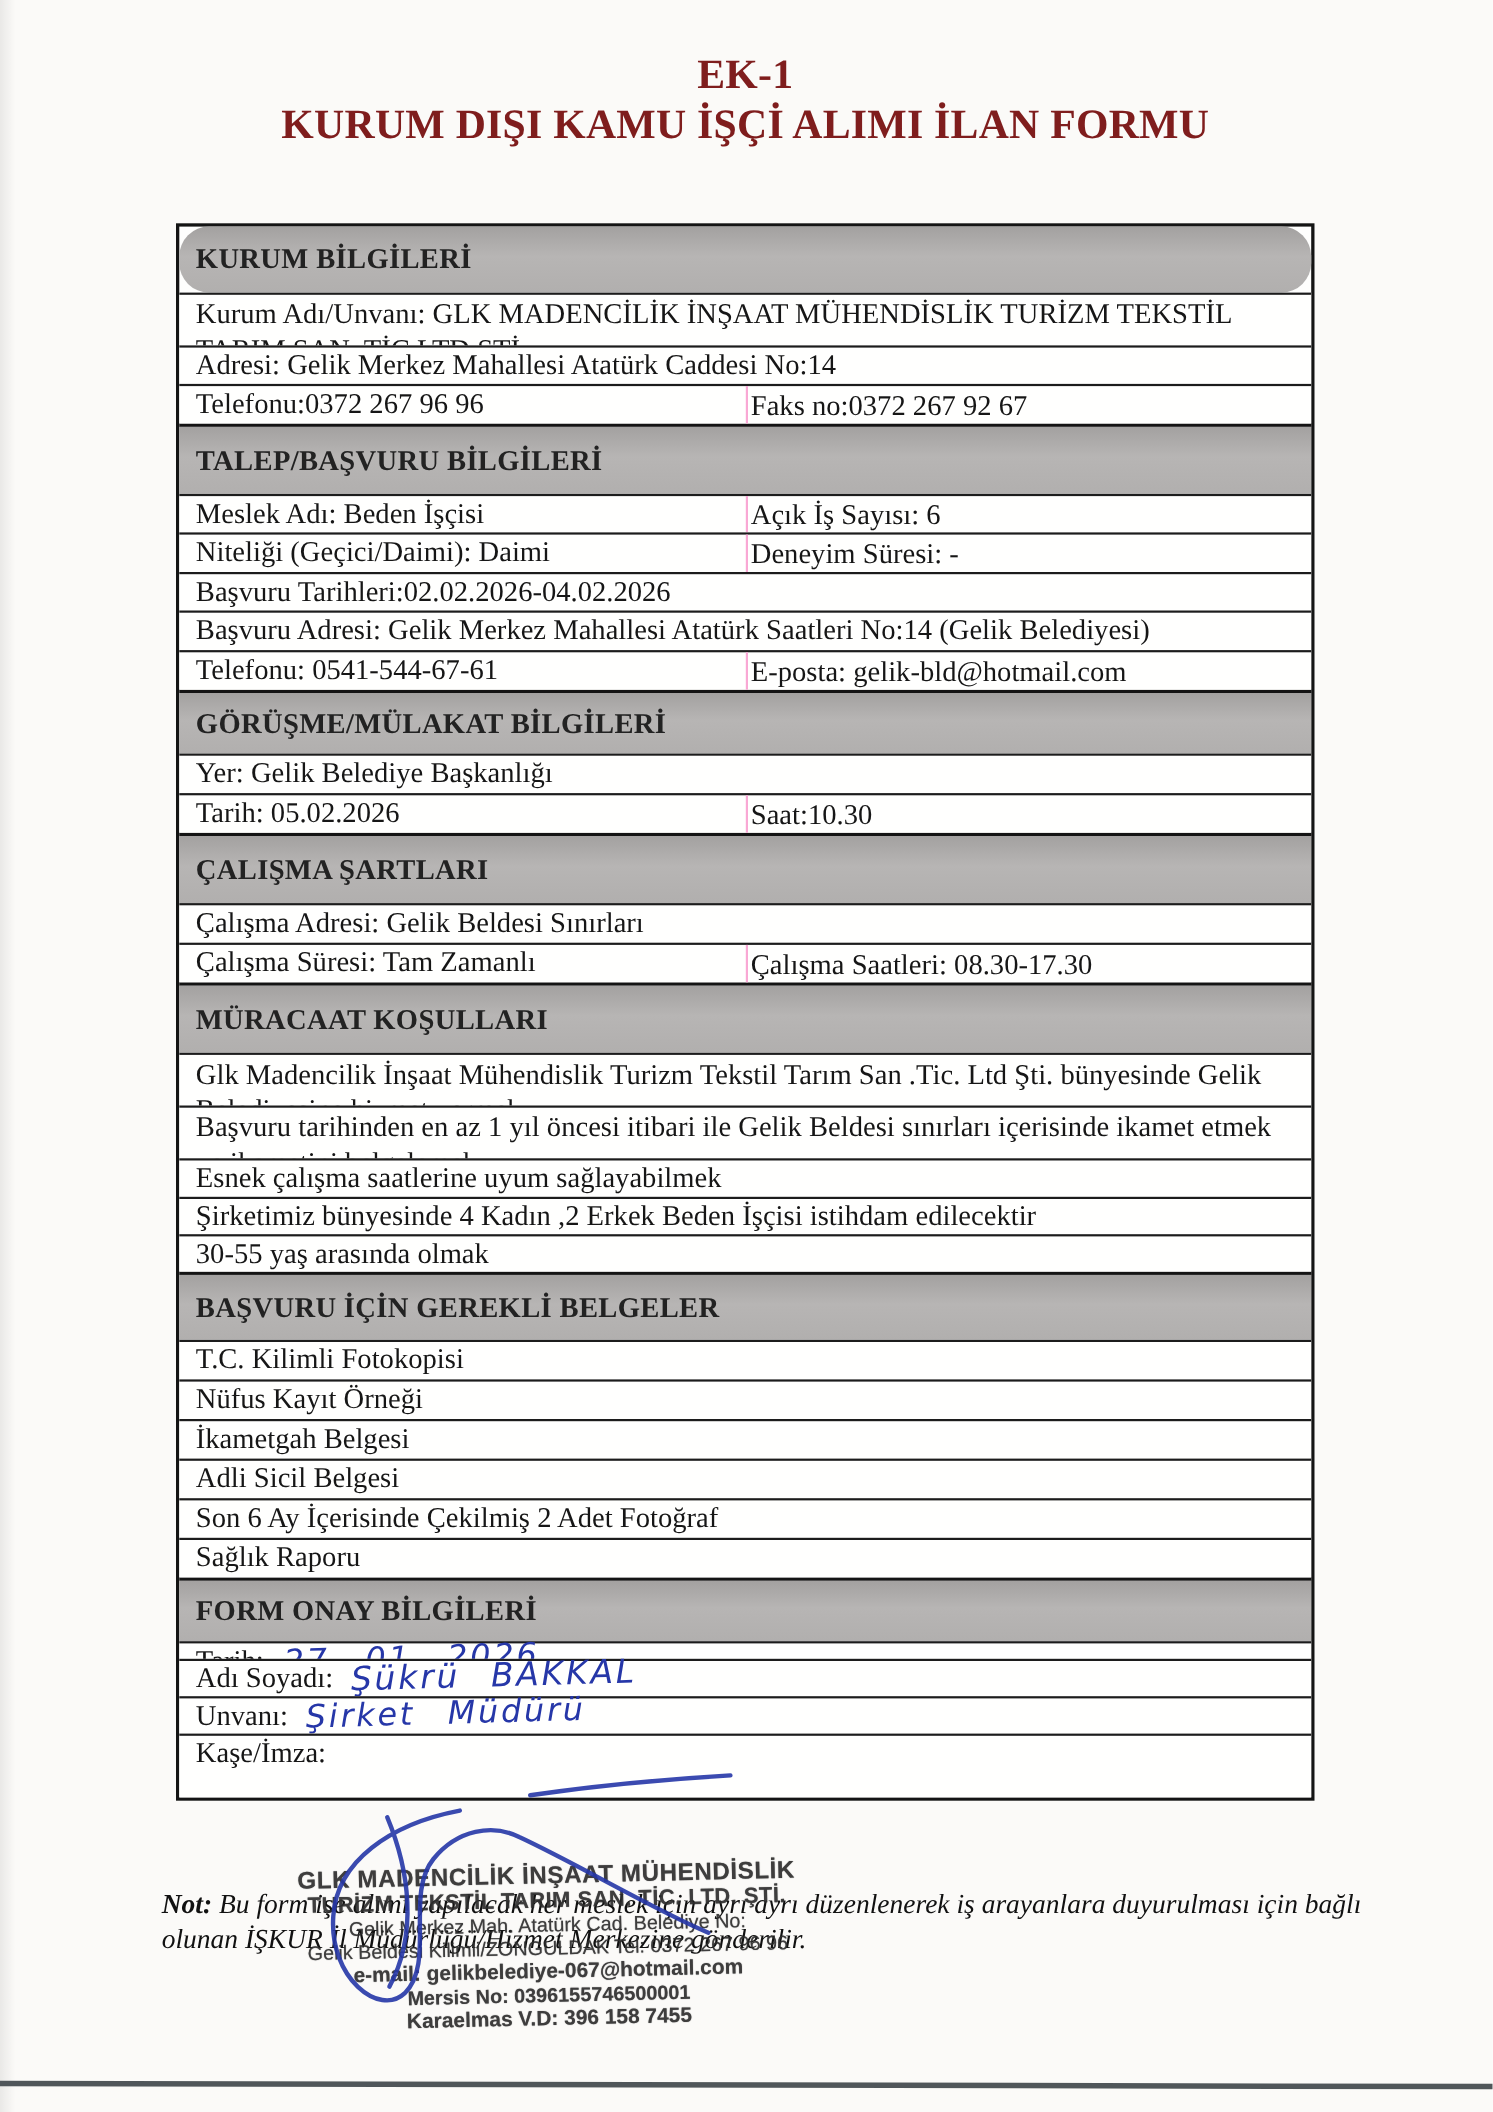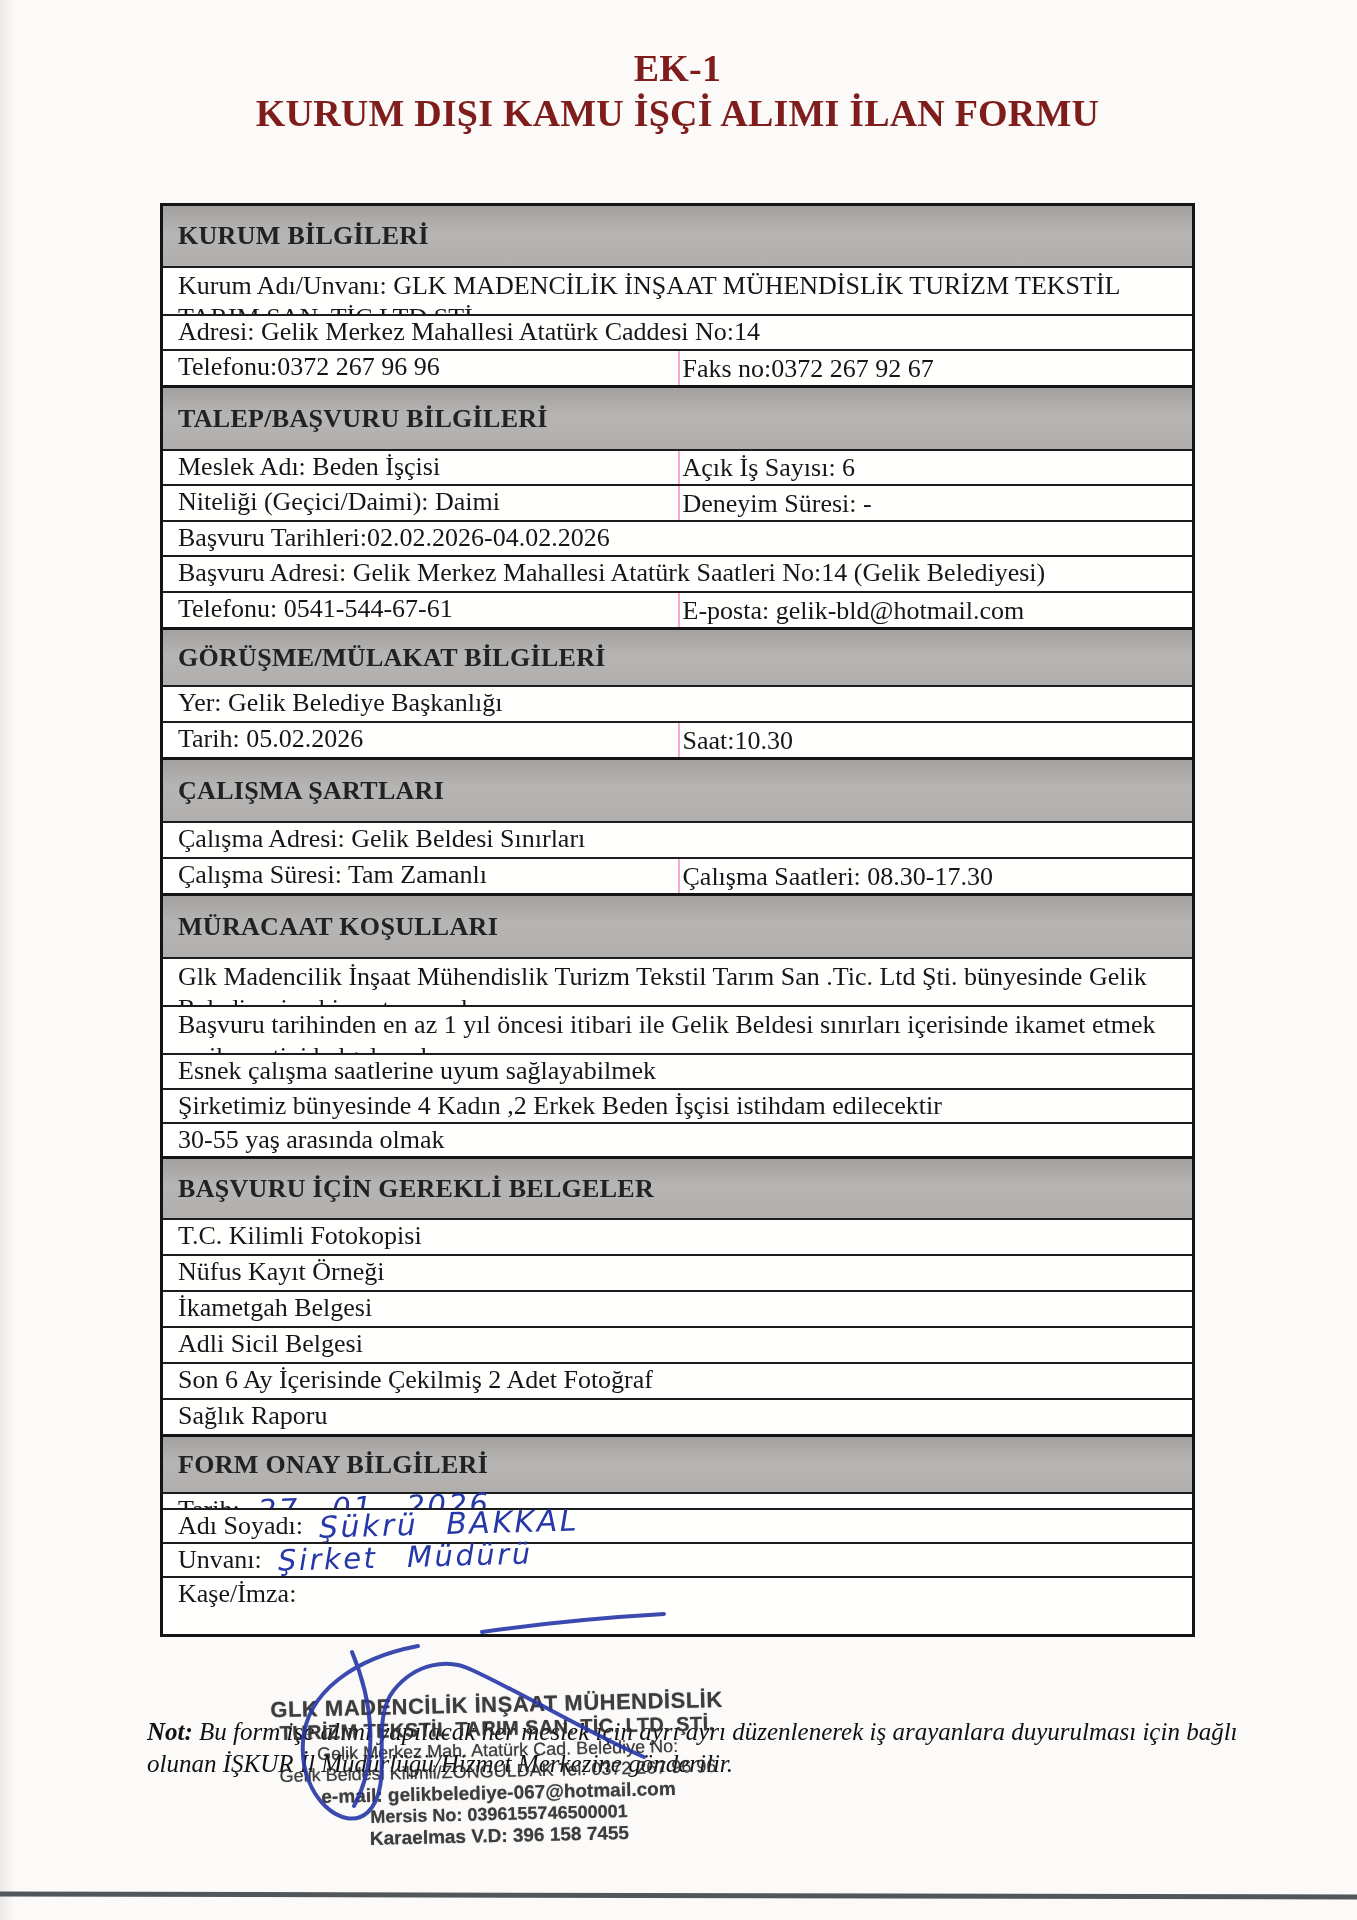--- a/index.html
+++ b/index.html
@@ -22,21 +22,21 @@
     position:absolute;left:160px;top:203px;width:1035px;
     border:3px solid #141414;background:#fefefd;box-sizing:border-box;
   }
   .sec{
     box-sizing:border-box;display:flex;align-items:center;
     border-top:3px solid #141414;
     background:linear-gradient(180deg,#a3a1a0 0%,#b7b5b4 45%,#b1afae 100%);
     font-weight:bold;font-size:26px;letter-spacing:.3px;color:#222;
     padding-left:15px;
   }
-  .sec.first{border-top:none;}
+  .sec.first{border-top:none;border-radius:27px;}
   .row{
     box-sizing:border-box;display:flex;align-items:flex-start;
     border-top:2px solid #1c1c1c;font-size:26px;line-height:31px;
     padding-left:15px;position:relative;background:#fffffe;
   }
   .row .cell{display:block;padding-right:8px;}
   .row .cl{width:calc(50% - 15px);}
   .row .cr{
     position:absolute;left:50%;top:0;bottom:0;right:0;
     border-left:2px solid #f9a8d4;display:flex;align-items:center;padding-left:3px;

